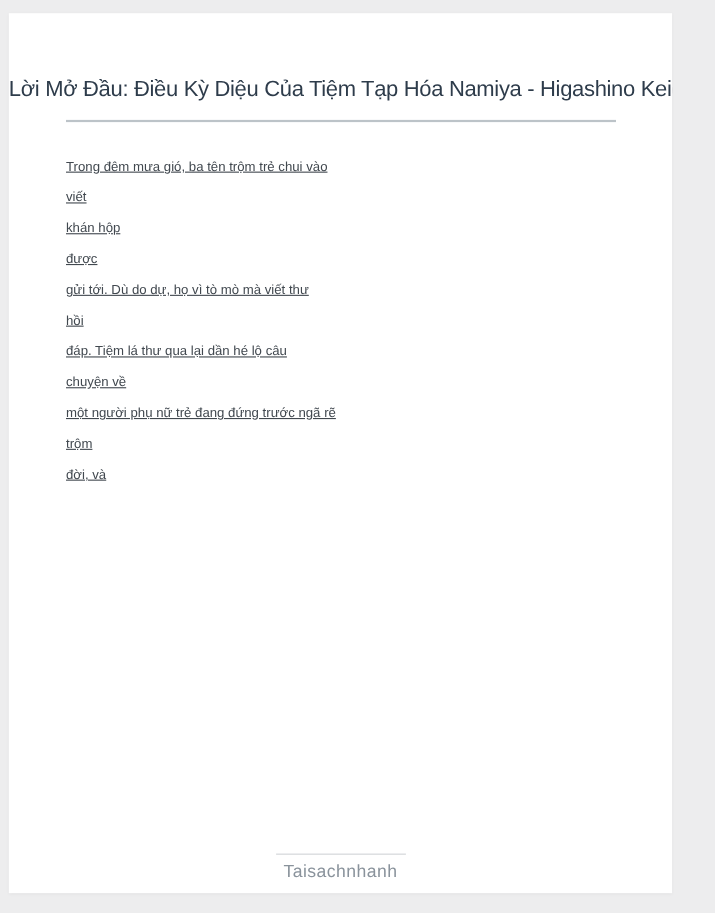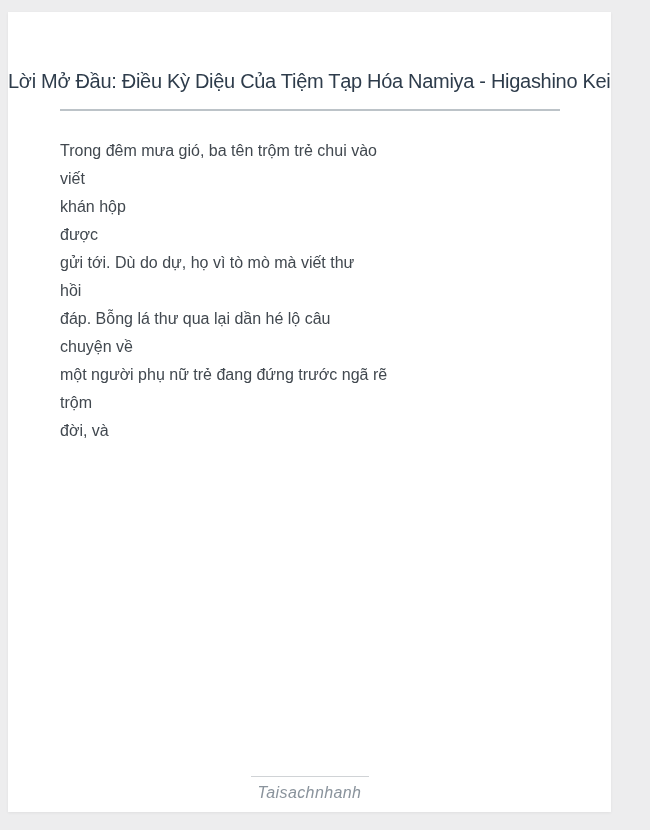--- a/index.html
+++ b/index.html
@@ -32,62 +32,62 @@
   }
   .title-divider {
     width: 500px;
     margin: 14px auto 0 auto;
     border: none;
     border-top: 2px solid #bcc3c8;
   }
   .body-text {
     margin-top: 26px;
     padding: 0 52px;
-    font-size: 16px;
+    font-size: 12px;
     line-height: 28px;
     color: #41484f;
+    text-decoration: underline;
   }
   .text-line { white-space: nowrap; }
   .page-footer {
     position: absolute;
     left: 0; right: 0; bottom: 10px;
     text-align: center;
   }
   .footer-rule {
     width: 118px;
     margin: 0 auto 7px auto;
     border: none;
     border-top: 1px solid #d0d3d6;
   }
   .footer-brand {
     font-size: 16px;
     letter-spacing: 0.4px;
     color: #8a939c;
-    font-style: italic;
   }
 </style>
 </head>
 <body>
 
 <div class="page-card">
 
   <div class="title-clip">
     <h1 class="book-title">Lời Mở Đầu: Điều Kỳ Diệu Của Tiệm Tạp Hóa Namiya - Higashino Keigo</h1>
   </div>
 
   <hr class="title-divider">
 
   <div class="body-text">
     <div class="text-line">Trong đêm mưa gió, ba tên trộm trẻ chui vào</div>
     <div class="text-line">viết</div>
     <div class="text-line">khán hộp</div>
     <div class="text-line">được</div>
     <div class="text-line">gửi tới. Dù do dự, họ vì tò mò mà viết thư</div>
     <div class="text-line">hồi</div>
-    <div class="text-line">đáp. Bỗng lá thư qua lại dần hé lộ câu</div>
+    <div class="text-line">đáp. Tiệm lá thư qua lại dần hé lộ câu</div>
     <div class="text-line">chuyện về</div>
     <div class="text-line">một người phụ nữ trẻ đang đứng trước ngã rẽ</div>
     <div class="text-line">trộm</div>
     <div class="text-line">đời, và</div>
   </div>
 
   <div class="page-footer">
     <hr class="footer-rule">
     <div class="footer-brand">Taisachnhanh</div>
   </div>

